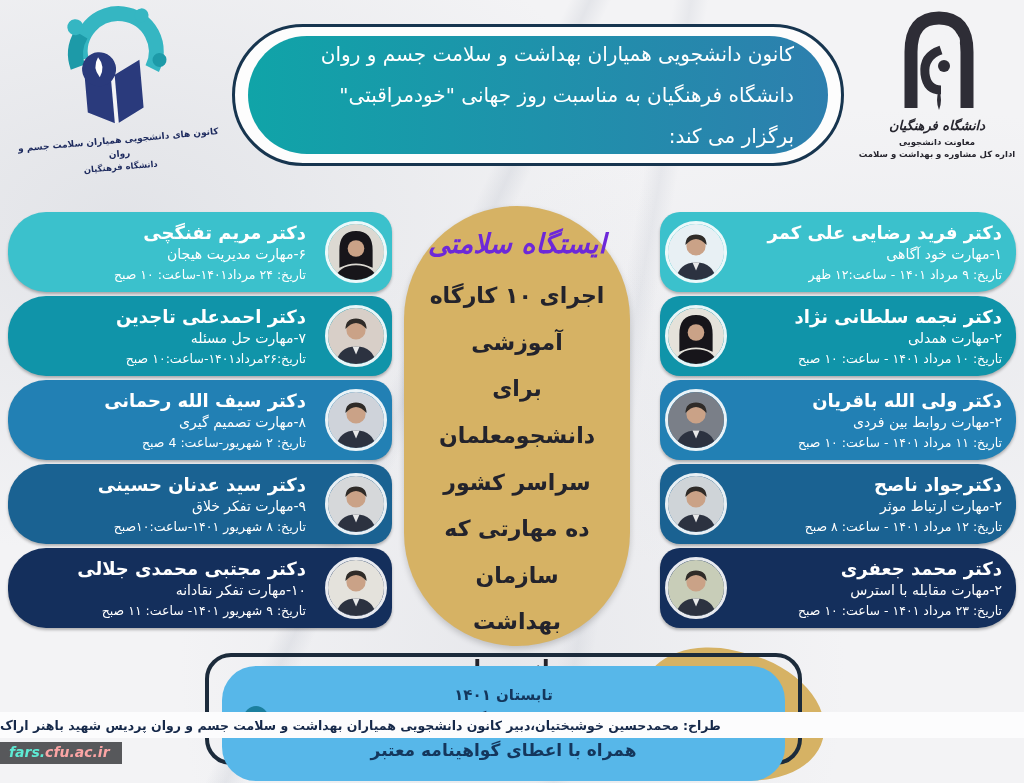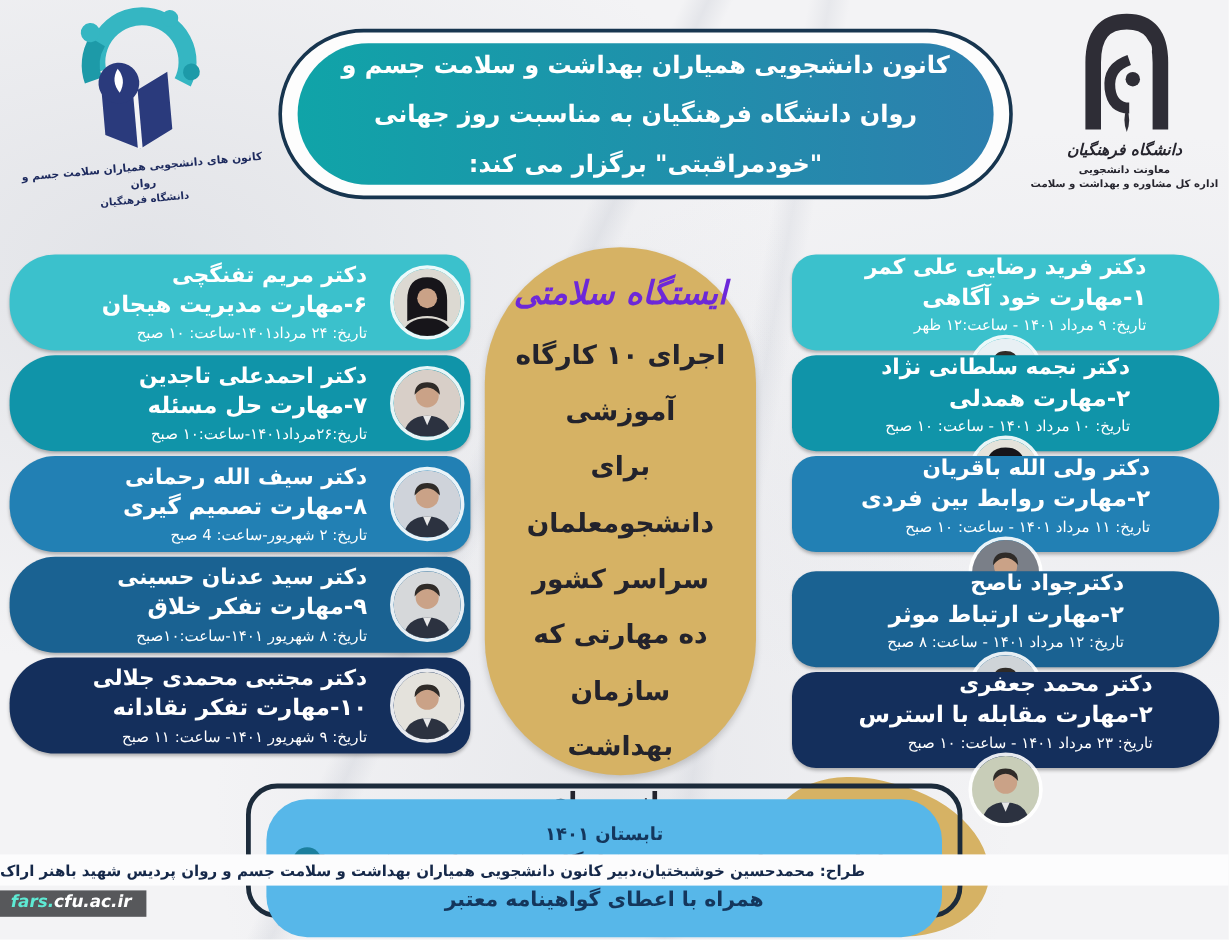--- a/index.html
+++ b/index.html
@@ -11,21 +11,21 @@
       radial-gradient(ellipse at 88% 45%, rgba(205,208,216,.22), transparent 40%),
       linear-gradient(115deg, transparent 41%, rgba(188,193,204,.28) 42.5%, transparent 44%),
       linear-gradient(100deg, transparent 58%, rgba(188,193,204,.22) 59.5%, transparent 61%),
       #f3f3f5;}
   
   .banner{position:absolute;left:232px;top:24px;width:612px;height:142px;background:#fdfdfd;
     border:3px solid #17354f;border-radius:74px;box-sizing:border-box;z-index:3;}
   .banner-pill{position:absolute;inset:9px 13px;border-radius:62px;
     background:linear-gradient(to left,#2d7fae,#10a4a8);
     display:flex;align-items:center;justify-content:center;}
-  .banner-text{color:#fff;font-weight:bold;font-size:20px;line-height:2.05;text-align:center;padding:0 34px;}
+  .banner-text{color:#fff;font-weight:normal;font-size:20px;line-height:2.05;text-align:right;padding:0 34px;}
   
   .logo-left{position:absolute;left:10px;top:2px;width:210px;height:200px;transform:rotate(-5deg);
     display:flex;flex-direction:column;align-items:center;z-index:2;}
   .logo-right{position:absolute;left:856px;top:8px;width:162px;height:168px;
     display:flex;flex-direction:column;align-items:center;z-index:2;}
   .logo-caption{color:#1d2a5e;font-size:9px;font-weight:bold;text-align:center;line-height:1.5;}
   .logo-caption.small{font-size:8.5px;}
   .logo-right .logo-caption{color:#26252e;}
   .logo-right .cap-big{font-family:"DejaVu Serif","Liberation Serif",serif;font-style:italic;font-size:13px;}
   
@@ -35,50 +35,50 @@
   .oval-title{font-family:"DejaVu Serif","Liberation Serif",serif;font-style:italic;font-weight:bold;
     font-size:27px;color:#6d28d9;margin-bottom:14px;}
   .oval-body{font-size:22px;font-weight:bold;color:#23232c;text-align:center;line-height:2.12;
     white-space:pre-line;padding:0 18px;}
   
   .col{position:absolute;top:212px;display:flex;flex-direction:column;gap:4px;z-index:2;}
   .col-left{left:8px;width:384px;}
   .col-right{left:660px;width:356px;}
   .card{height:80px;display:flex;align-items:center;box-shadow:0 2px 3px rgba(0,0,0,.28);color:#fff;}
   .card.left{border-radius:38px 20px 20px 38px;}
-  .card.right{border-radius:20px 38px 38px 20px;flex-direction:column;}
+  .card.right{border-radius:20px 38px 38px 20px;}
   .avatar{width:62px;height:62px;border-radius:50%;border:3px solid rgba(255,255,255,.9);
     overflow:hidden;flex:0 0 auto;margin:0 5px;box-sizing:border-box;}
   .avatar svg{display:block;width:100%;height:100%;}
   .card.right .avatar{order:2;}
   .card.right .card-text{order:1;}
   .card-text{flex:1;text-align:right;padding:0 14px;line-height:1.25;}
   .card-name{font-size:18px;font-weight:bold;}
-  .card-skill{font-size:19px;font-weight:bold;margin-top:2px;}
+  .card-skill{font-size:14px;font-weight:normal;margin-top:2px;}
   .card-date{font-size:12.5px;margin-top:3px;}
   
   .gold-blob{position:absolute;left:640px;top:652px;width:186px;height:126px;background:#d6b264;
     border-radius:46% 54% 52% 48%;transform:rotate(14deg);z-index:1;}
   .bottom-outline{position:absolute;left:205px;top:653px;width:597px;height:112px;border:4px solid #1c2b3b;
     border-radius:26px;box-sizing:border-box;z-index:2;background:transparent;}
   .bottom-pill{position:absolute;left:222px;top:666px;width:563px;height:115px;background:#57b7e9;
     border-radius:34px;z-index:3;text-align:center;color:#14365c;box-sizing:border-box;padding-top:20px;}
   .pill-dot{position:absolute;left:22px;top:40px;width:24px;height:24px;border-radius:50%;background:#1b7f9e;}
   .pill-season{font-size:15px;font-weight:bold;}
   .pill-reg{font-size:19px;font-weight:bold;margin-top:6px;}
   .pill-reg .url{font-family:"DejaVu Serif","Liberation Serif",serif;color:#0d1f3c;}
   .pill-cert{font-size:17px;font-weight:bold;margin-top:8px;}
   
   .footer-strip{position:absolute;left:0;top:712px;width:1024px;height:26px;background:#fcfcfd;z-index:5;
     display:flex;align-items:center;justify-content:flex-end;}
   .footer-credit{font-size:12.5px;font-weight:bold;color:#152849;}
   .site-tag{position:absolute;left:0;top:742px;z-index:6;background:rgba(74,75,79,.93);
     padding:2px 12px 4px 9px;font-style:italic;font-weight:bold;font-size:14px;direction:ltr;}
   .site-tag .pfx{color:#5eead4;}
-  .site-tag .dom{color:#ffffff;text-align:center;}
+  .site-tag .dom{color:#fca5a5;text-align:center;}
 </style>
 </head>
 <body>
 
 <div class="poster">
 
   <div class="logo-left">
     <span>
       <svg width="140" height="128" viewBox="0 0 140 128">
         <path d="M40 55 A38 38 0 1 1 110 70" fill="none" stroke="#35b6c2" stroke-width="15"></path>
@@ -170,21 +170,21 @@
             <path d="M9 64 Q12 44 32 44 Q52 44 55 64 Z" fill="#2c3240"></path>
             <path d="M28 44 L32 53 L36 44 Z" fill="#e8e8e8"></path>
           </svg>
         </div>
       <div class="card-text">
         <div class="card-name">دکتر ولی الله باقریان</div>
         <div class="card-skill">۲-مهارت روابط بین فردی</div>
         <div class="card-date">تاریخ: ۱۱ مرداد ۱۴۰۱ - ساعت: ۱۰ صبح</div>
       </div>
     </div>
-      <div class="card right" style="background: rgb(26, 98, 146); margin-top: 12px;">
+      <div class="card right" style="background: rgb(26, 98, 146);">
       <div class="avatar">
           <svg viewBox="0 0 64 64">
             <rect width="64" height="64" fill="#cfd4d8"></rect>
             <circle cx="32" cy="25" r="11" fill="#caa287"></circle>
             <path d="M20 24 Q20 12 32 12 Q44 12 44 24 Q38 17 32 17 Q26 17 20 24 Z" fill="#2f2b28"></path>
             <path d="M9 64 Q12 44 32 44 Q52 44 55 64 Z" fill="#2c3240"></path>
             <path d="M28 44 L32 53 L36 44 Z" fill="#e8e8e8"></path>
           </svg>
         </div>
       <div class="card-text">

